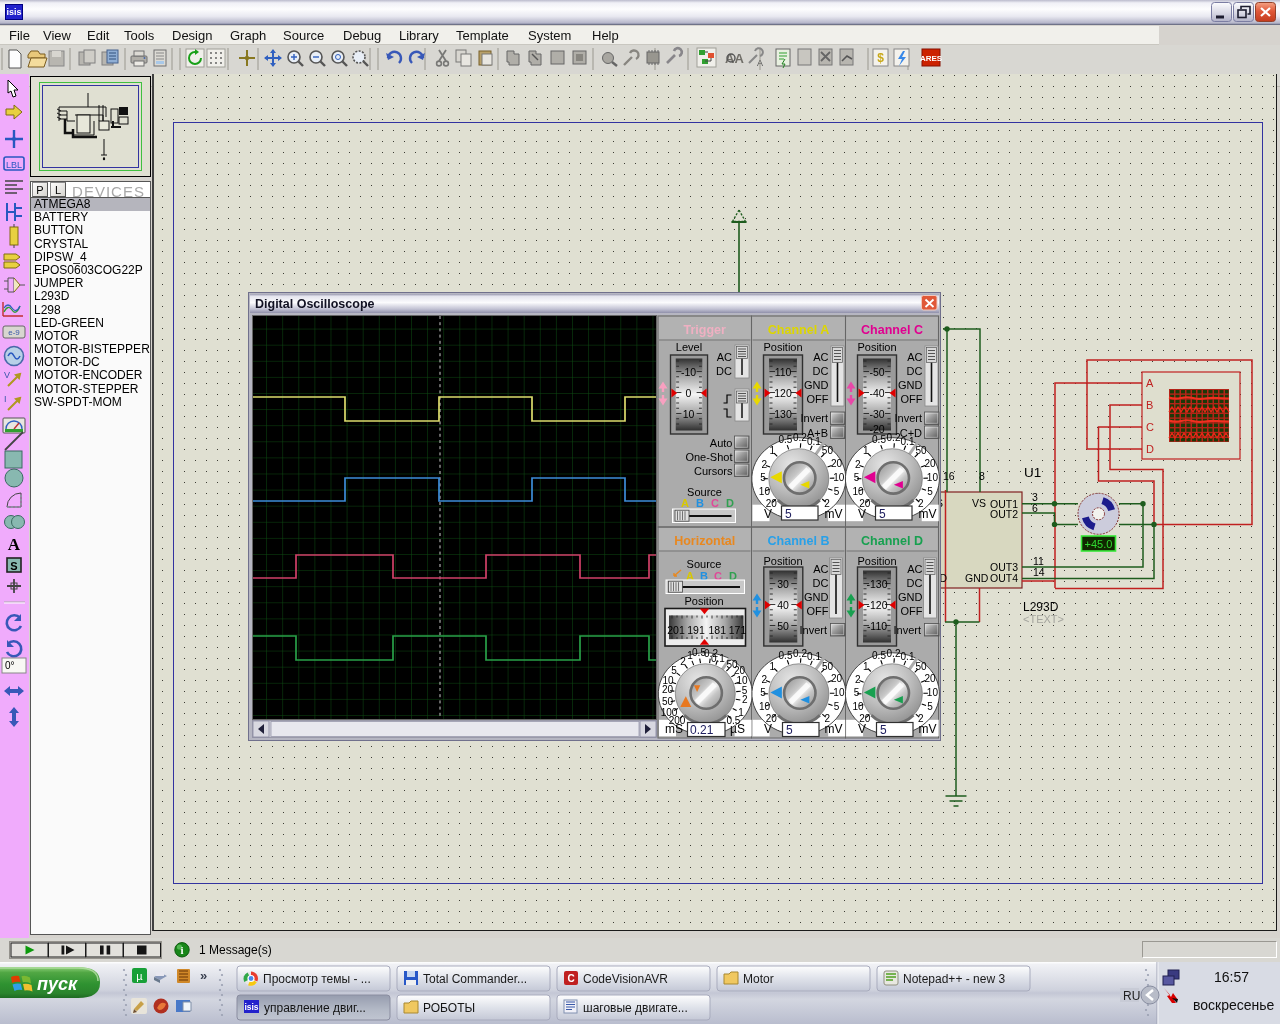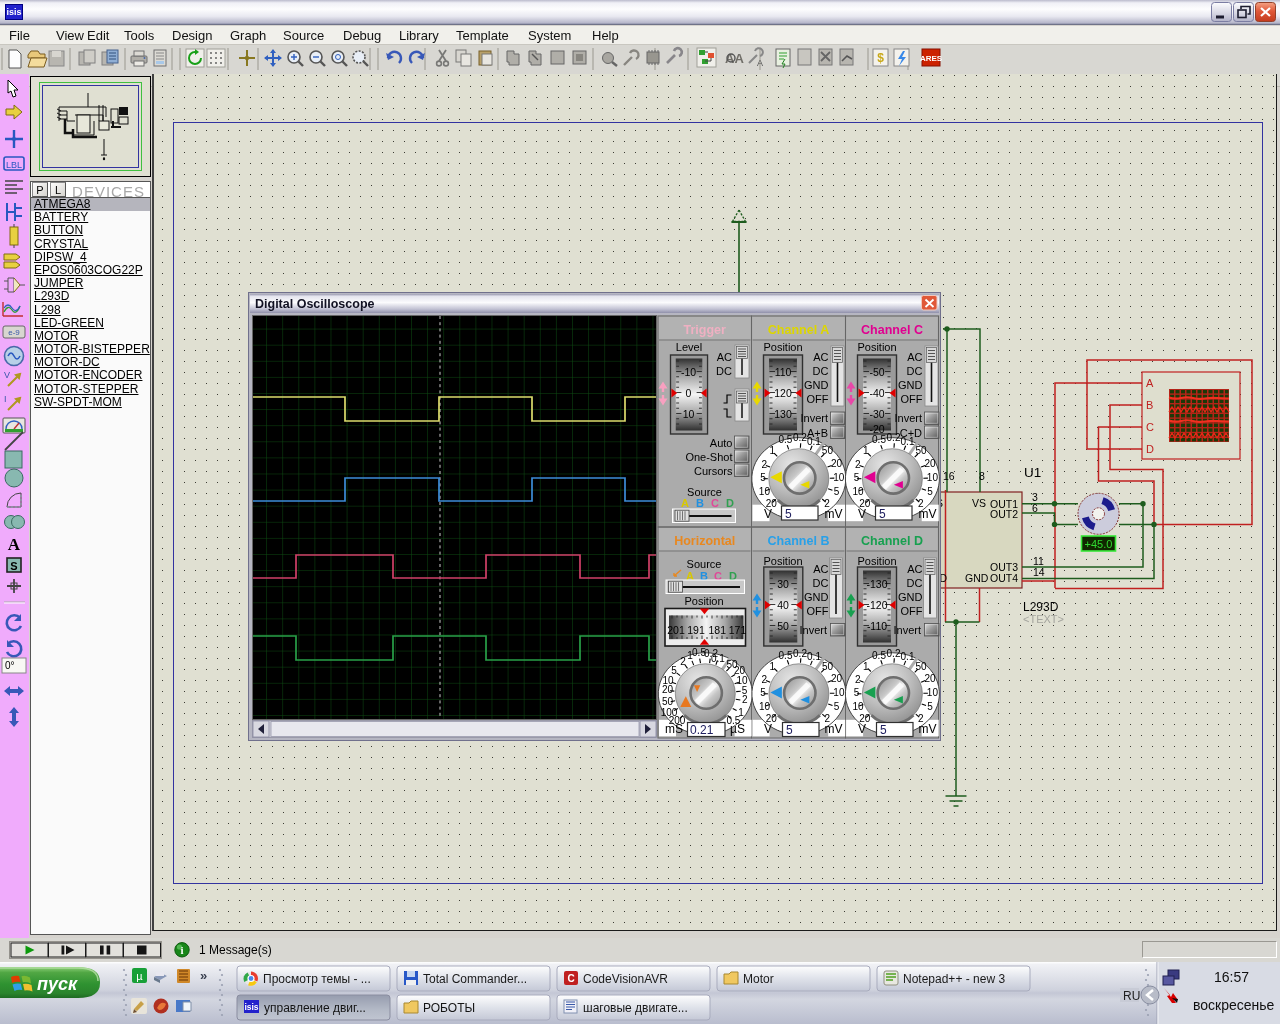--- a/index.html
+++ b/index.html
@@ -8,38 +8,38 @@
 .abs { position:absolute; }
 
 
 #titlebar { left:0; top:0; width:1280px; height:25px;
   background:linear-gradient(#babacc 0%, #f0f0f6 12%, #fdfdfe 38%, #e9e9f1 68%, #b9b9cc 94%, #9396ad 100%);
   border-bottom:1px solid #6f7288; }
 #titlebar .ticon { left:5px; top:4px; width:18px; height:16px; background:#2222cc; border:1px solid #000080; color:#fff; font-size:9px; font-weight:bold; text-align:center; line-height:15px; }
 #titlebar .ttext { left:30px; top:3px; font-size:14px; font-weight:bold; color:#101018; }
 
 
-#menubar { left:0; top:26px; width:1280px; height:19px; background:#f1f0eb; border-bottom:1px solid #c9c7c0; }
+#menubar { left:0; top:26px; width:1159px; height:19px; background:#f1f0eb; border-bottom:1px solid #c9c7c0; }
 #menubar span { position:absolute; top:2px; font-size:13px; color:#111; }
 
 
 #toolbar { left:0; top:45px; width:1280px; height:42px; background:#d8d7d2; border-bottom:1px solid #b9b7b0; }
 
 
 #sidebar { left:0; top:74px; width:29px; height:864px; background:#f0abfc; }
 
 
 #overview { left:30px; top:76px; width:121px; height:101px; background:#e0e0d2; border:1px solid #000; }
 #ovgreen { left:8px; top:5px; width:103px; height:89px; border:1px solid #40c040; }
 #ovblue { left:2px; top:2px; width:97px; height:83px; border:1px solid #3333a0; }
 
 
 #plbar { left:30px; top:181px; width:121px; height:17px; background:#fff; border:1px solid #555; }
 .pbtn { top:0px; width:16px; height:15px; background:linear-gradient(135deg,#fdfdfd,#d6d4cf); border:1px solid #888; border-right-color:#555; border-bottom-color:#555; font-size:11px; text-align:center; line-height:14px; color:#000; }
-#devices { left:30px; top:198px; width:121px; height:737px; background:#fafafa; border:1px solid #555; border-top:none;text-decoration:underline; }
+#devices { left:30px; top:198px; width:121px; height:737px; background:#fafafa; border:1px solid #555; border-top:none; }
 #devices div { padding-left:3px; font-size:12px; height:13.2px; line-height:13.2px; color:#000; white-space:nowrap; overflow:hidden; }
 #devices div.sel { background:#b5b5bd; }
 
 
 #canvas { left:152px; top:74px; width:1125px; height:857px; background-color:#e0e0d2; border-left:2px solid #404040; border-right:1.5px solid #1a1a1a; border-bottom:1.5px solid #1a1a1a;
   background-image:radial-gradient(circle, #3c3c34 0.7px, transparent 0.8px);
   background-size:11px 11px; background-position:3px 7px; }
 #sheet { left:19px; top:48px; width:1090px; height:762px; border:1px solid #3333a0; }
 
 
@@ -78,21 +78,21 @@
       <g fill="none" stroke="#1c1c2e" stroke-width="1.6">
         <path d="M30 7 V4.5 H39 V12 H36.5"></path>
         <rect x="27" y="8" width="8" height="7.5"></rect>
       </g>
       <path d="M50 6 L59 14 M59 6 L50 14" stroke="#fff" stroke-width="2.2"></path>
     </svg>
   </div>
 
   <div id="menubar" class="abs">
     <span style="left:9px">File</span>
-      <span style="left:56px">View</span>
+      <span style="left:43px">View</span>
       <span style="left:87px">Edit</span>
     <span style="left:124px">Tools</span>
       <span style="left:172px">Design</span>
       <span style="left:230px">Graph</span>
     <span style="left:283px">Source</span>
       <span style="left:343px">Debug</span>
       <span style="left:399px">Library</span>
     <span style="left:456px">Template</span>
       <span style="left:528px">System</span>
       <span style="left:592px">Help</span>

